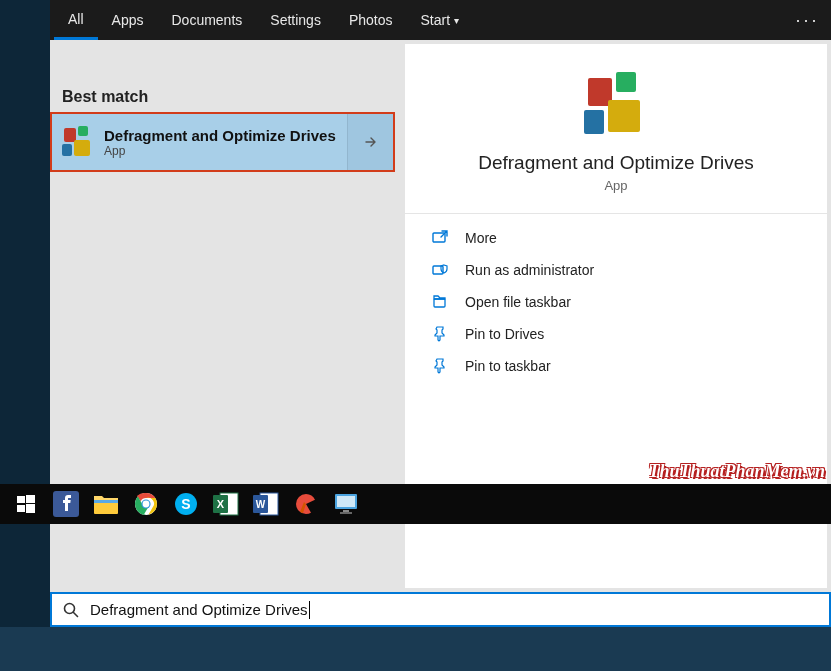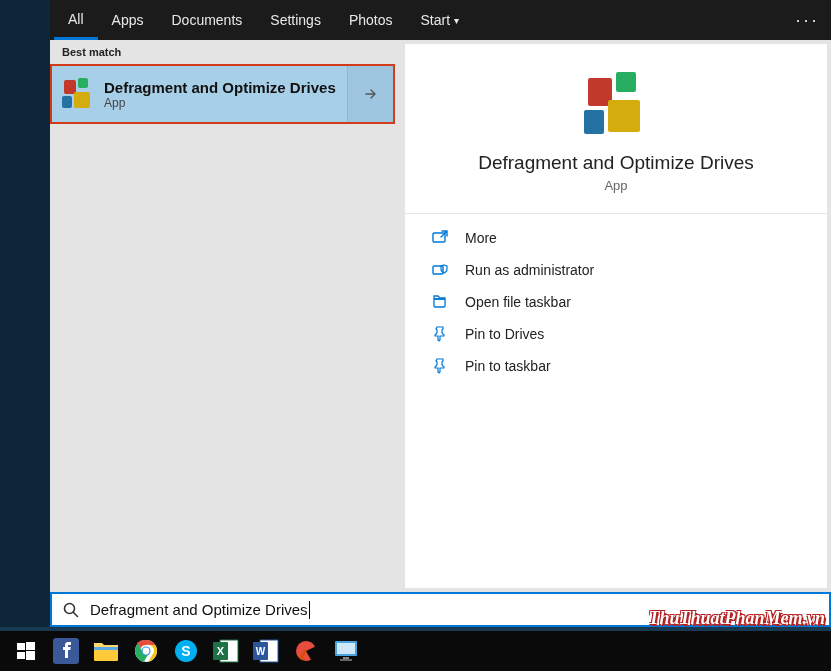--- a/index.html
+++ b/index.html
@@ -1,34 +1,34 @@
 <!DOCTYPE html>
 <html><head>
 <meta charset="utf-8">
 <style>
 * { margin: 0; padding: 0; box-sizing: border-box; font-family: "Segoe UI", Arial, sans-serif; }
 html, body { width: 831px; height: 671px; overflow: hidden; background: #1a3a52; }
-.canvas { position: relative; width: 831px; height: 671px; padding-left: 8px; }
+.canvas { position: relative; width: 831px; height: 524px; padding-left: 8px; }
 
 .left-strip { position: absolute; left: 0; top: 0; width: 50px; height: 627px; background: #0d2638; }
 
 .search-panel { position: absolute; left: 50px; top: 0; width: 781px; height: 592px; background: #e4e4e4; display: flex; flex-direction: column; }
 
 
 .tabs-bar { height: 40px; background: #1b1b1b; display: flex; align-items: center; padding: 0 4px; position: relative; }
 .tab { color: #e8e8e8; font-size: 14px; padding: 0 14px; height: 40px; display: flex; align-items: center; cursor: pointer; }
 .tab.active { border-bottom: 3px solid #0078d7; }
 .tab .caret { margin-left: 4px; font-size: 10px; }
 .tabs-more-dots { position: absolute; right: 12px; top: 0; height: 40px; display: flex; align-items: center; color: #e8e8e8; font-size: 18px; letter-spacing: 2px; cursor: pointer; }
 
 .panel-body { flex: 1; display: flex; background: #e4e4e4; }
 
 
 .results-col { width: 345px; background: #e4e4e4; }
-.section-header { font-size: 11px; font-weight: 600; color: #222; padding: 6px 12px 6px 12px; }
+.section-header { font-size: 16px; font-weight: 600; color: #222; padding: 6px 12px 6px 12px; margin-top: 42px; }
 .best-match-item { display: flex; align-items: center; height: 60px; border: 2px solid #d23c1a; background: #a8cfe8; margin-right: 0; }
 .best-match-main { flex: 1; display: flex; align-items: center; padding-left: 10px; height: 100%; }
 .bm-icon { width: 32px; height: 32px; margin-right: 10px; display: flex; align-items: center; justify-content: center; }
 .bm-text .title { font-size: 15px; font-weight: 600; color: #111; }
 .bm-text .sub { font-size: 12px; color: #444; }
 .bm-arrow { width: 46px; height: 100%; background: #9fc6e0; display: flex; align-items: center; justify-content: center; color: #555; font-size: 18px; border-left: 1px solid rgba(0,0,0,0.08); }
 
 
 .detail-col { flex: 1; background: #fff; margin: 4px 4px 4px 10px; display: flex; flex-direction: column; }
 .detail-hero { display: flex; flex-direction: column; align-items: center; padding: 28px 0 20px 0; border-bottom: 1px solid #e5e5e5; }

